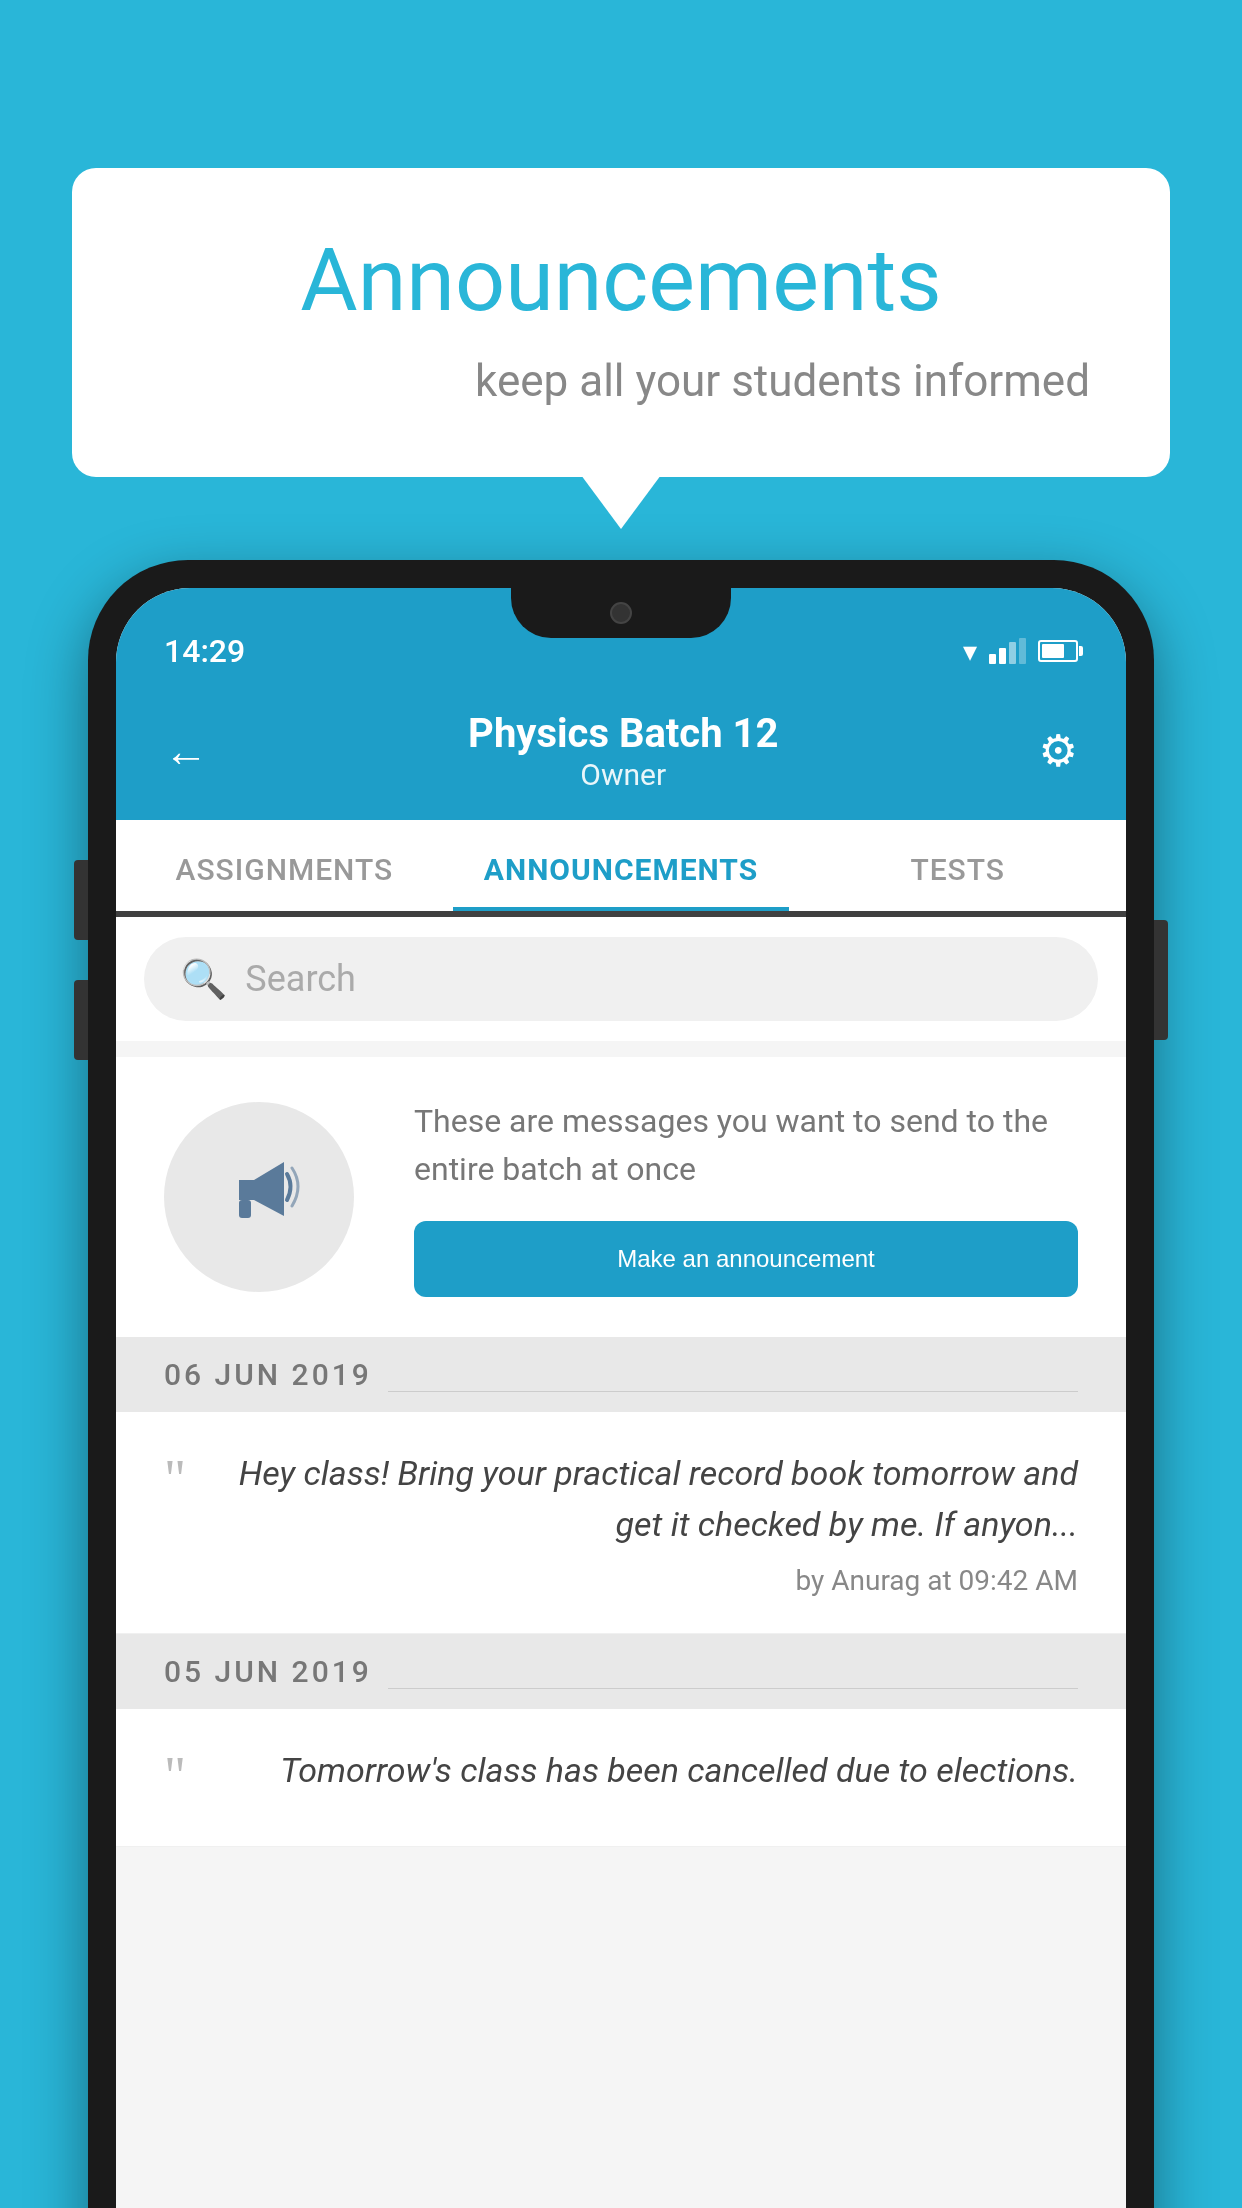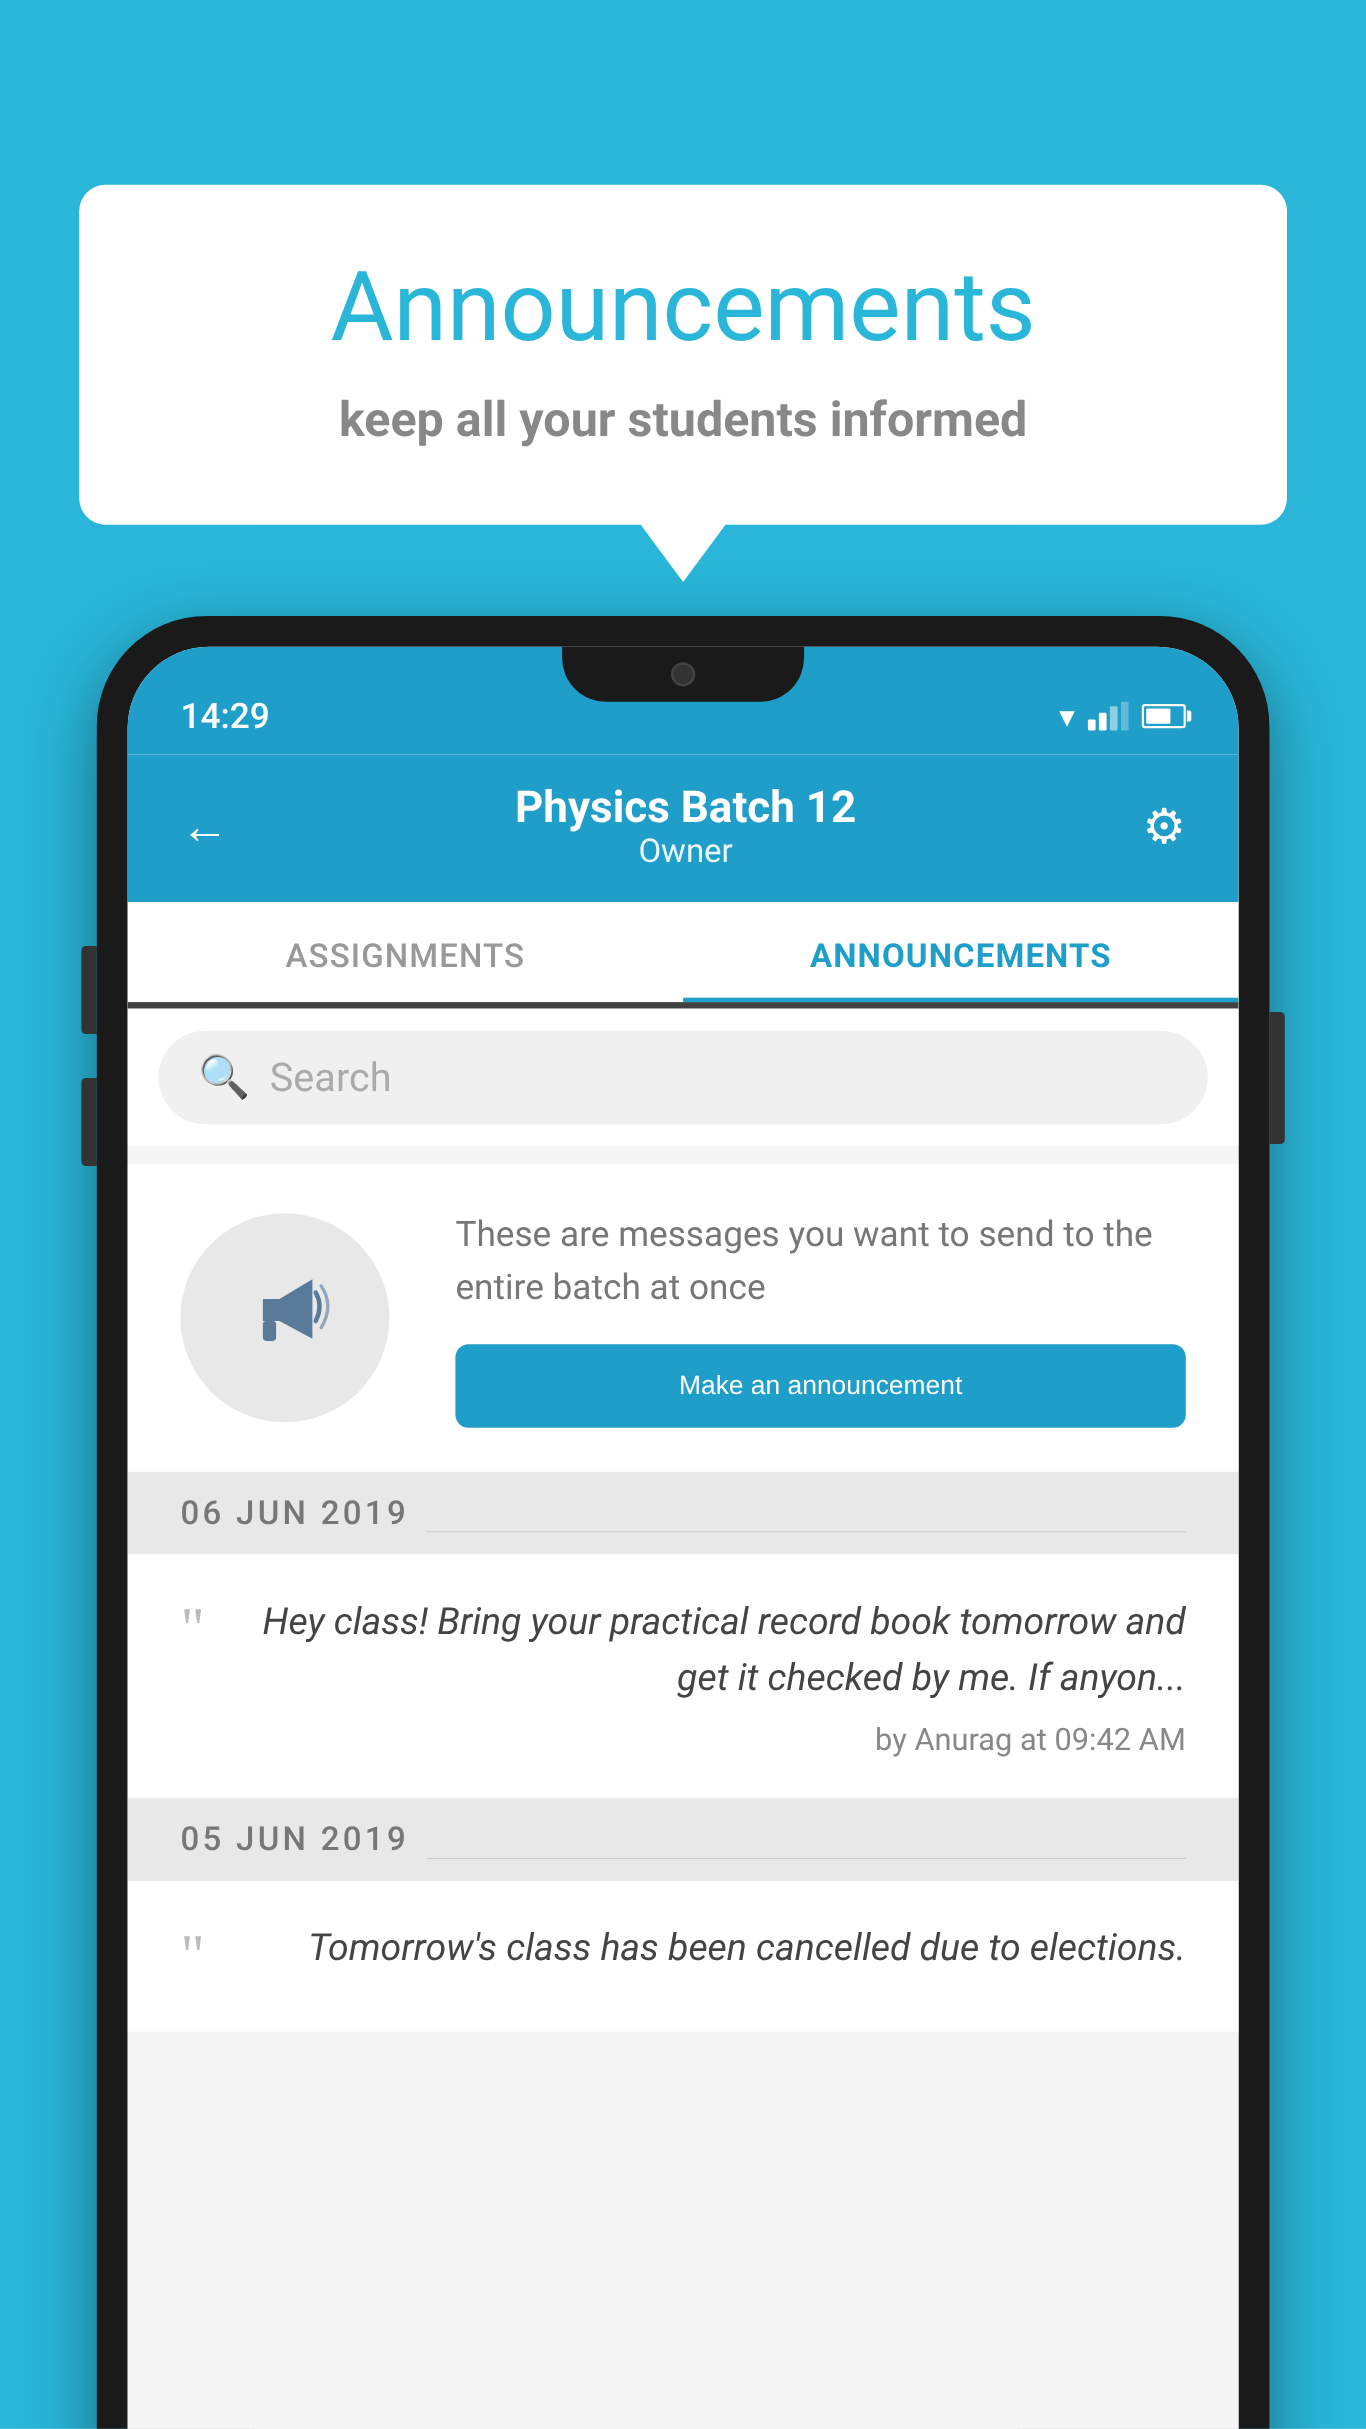--- a/index.html
+++ b/index.html
@@ -45,21 +45,22 @@
     .speech-bubble-title {
       color: #29b6d8;
       font-size: 88px;
       font-weight: 400;
       margin-bottom: 24px;
     }
 
     .speech-bubble-subtitle {
       color: #888;
       font-size: 44px;
-      font-weight: 700;
+      font-weight: 400;
+      text-align: right;
     }
 
     
     .phone-container {
       position: absolute;
       top: 560px;
       left: 88px;
       right: 88px;
       bottom: 0;
     }
@@ -466,20 +467,21 @@
         <div class="header-title-group">
           <div class="header-title">Physics Batch 12</div>
           <div class="header-subtitle">Owner</div>
         </div>
         <span class="settings-icon">⚙</span>
       </div>
 
       <div class="tabs-bar">
         <div class="tab-item">ASSIGNMENTS</div>
         <div class="tab-item active">ANNOUNCEMENTS</div>
+        <div class="tab-item">TESTS</div>
       </div>
 
       <div class="content-area">
 
         <div class="search-container">
           <div class="search-bar">
             <span class="search-icon-svg">🔍</span>
             <span class="search-text">Search</span>
           </div>
         </div>

